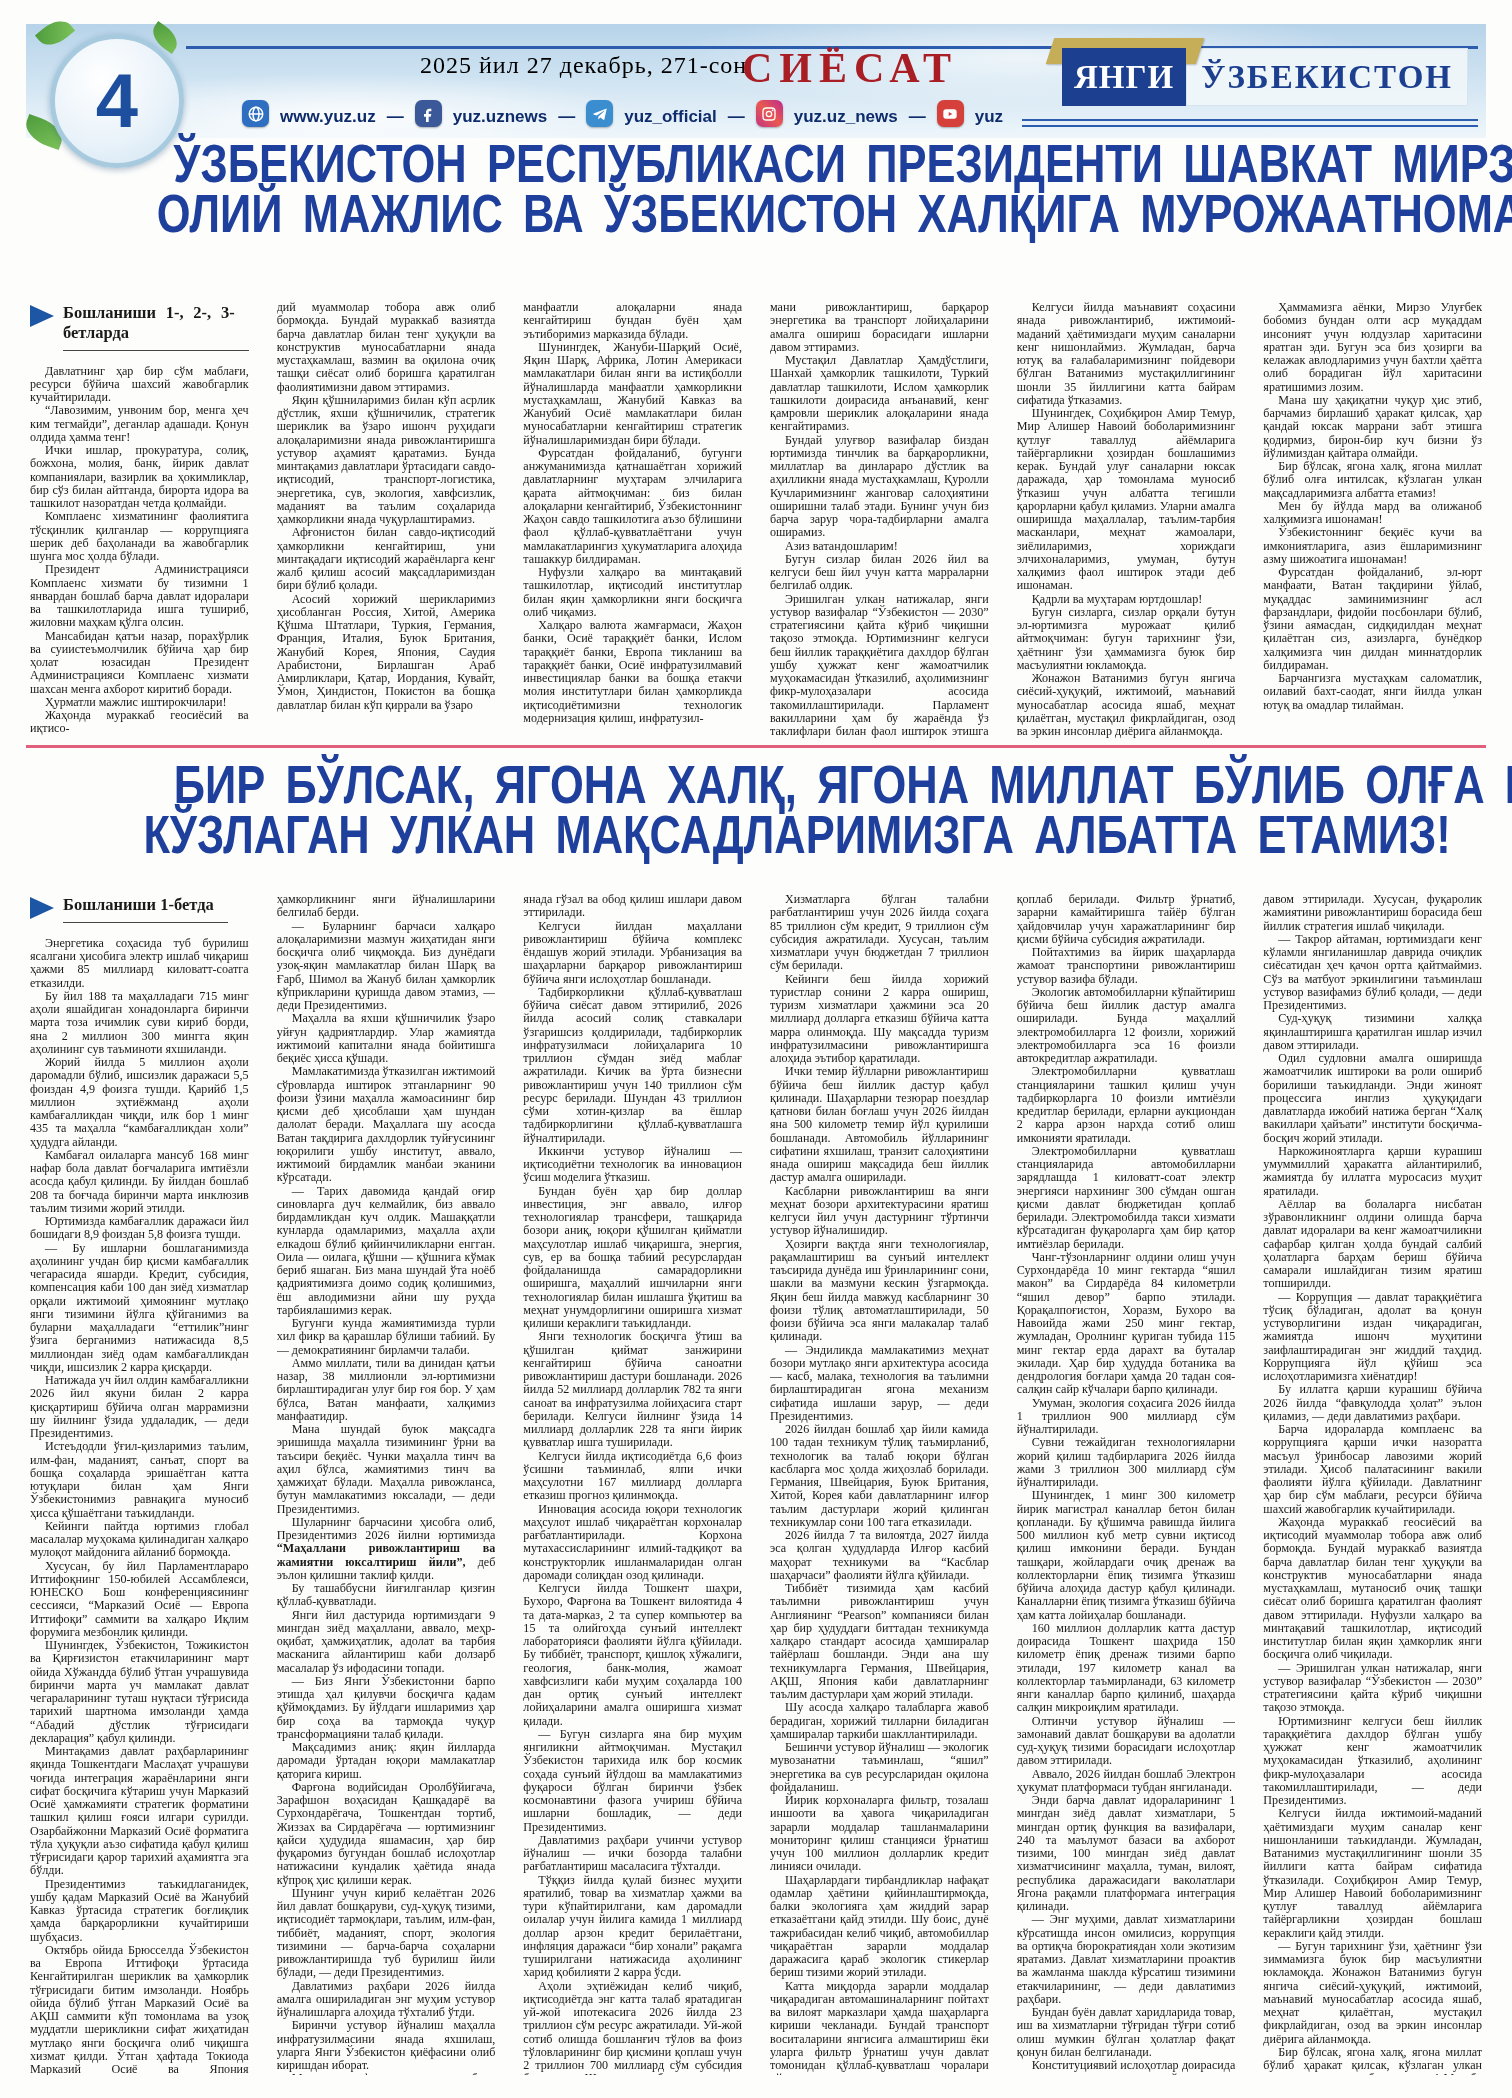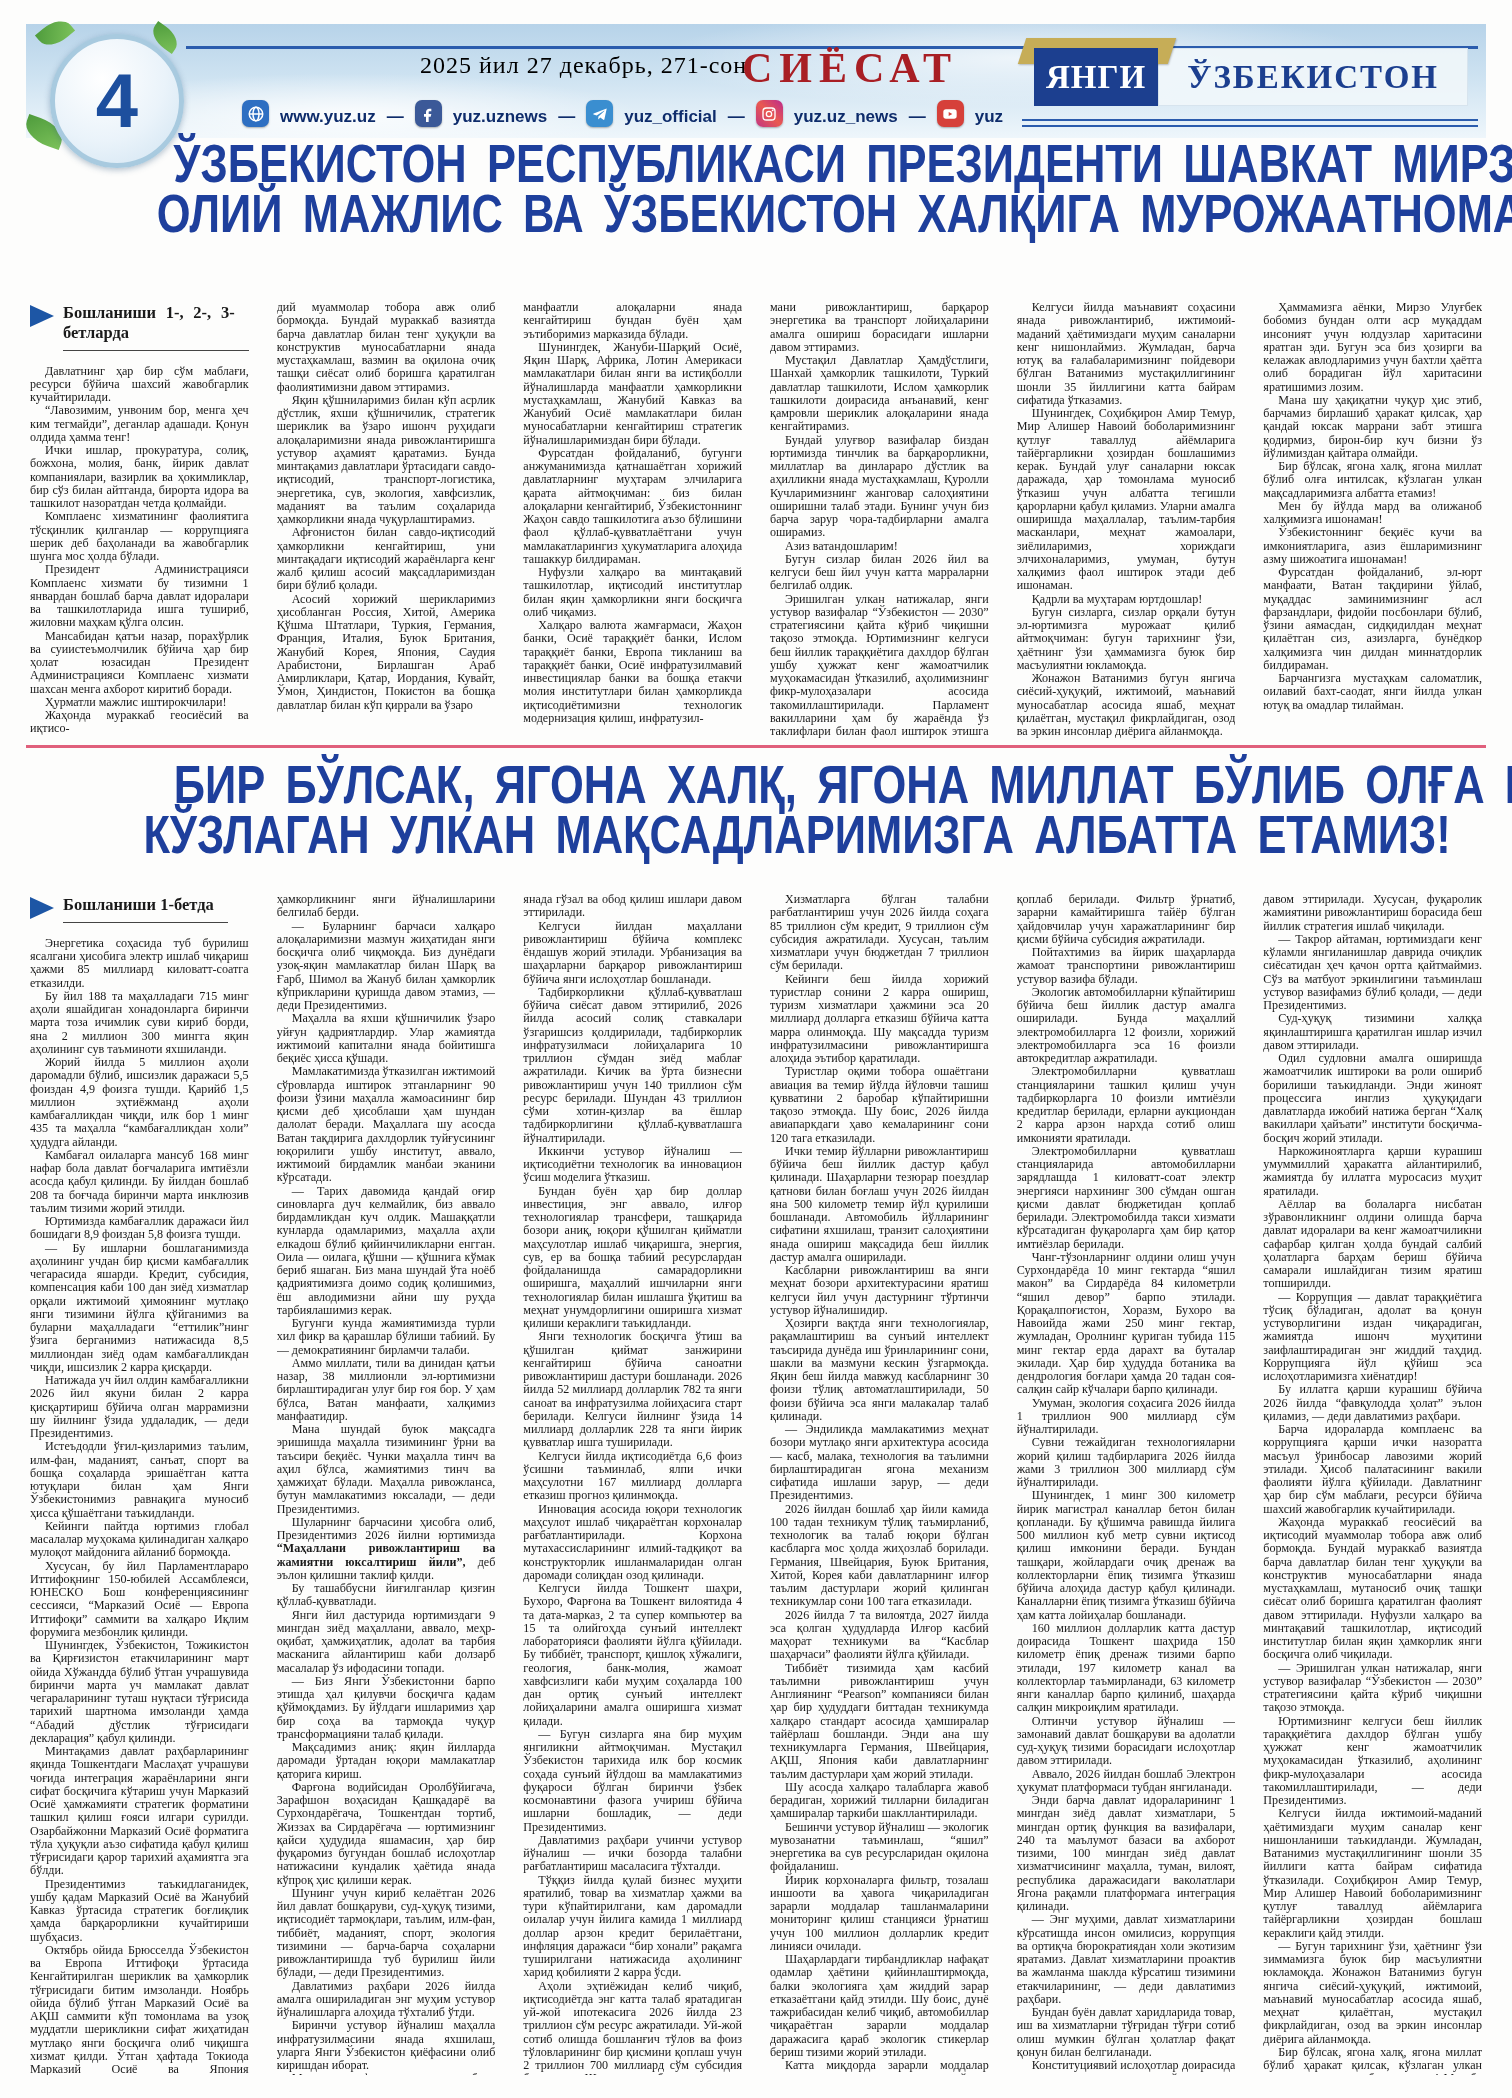--- a/index.html
+++ b/index.html
@@ -23,21 +23,21 @@
   .leaf3{left:150px;top:28px;width:30px;height:19px;transform:rotate(35deg);}
   .date-line{position:absolute;left:420px;top:52px;font-size:24px;color:#000;letter-spacing:1px;z-index:3;}
   .section-label{position:absolute;left:742px;top:44px;font-weight:bold;font-size:42px;letter-spacing:7px;
     color:#a81e24;z-index:3;}
   .brand{position:absolute;right:44px;top:48px;height:58px;display:flex;align-items:stretch;z-index:3;}
   .brand-ribbon{position:absolute;left:-12px;top:-10px;width:150px;height:26px;background:#c6ad57;
     transform:skewX(-18deg);box-shadow:1px 1px 2px rgba(0,0,0,.25);}
   .brand-box{position:relative;background:#1c3f8f;color:#fff;font-weight:bold;font-size:33px;
     display:flex;align-items:center;padding:12px 12px;letter-spacing:1px;}
   .brand-rest{background:rgba(240,246,250,.92);color:#1c3f8f;font-weight:bold;font-size:33px;
-    display:flex;align-items:center;padding:0 28px;letter-spacing:2px;border:1px solid #d7e4ee;}
+    display:flex;align-items:center;padding:0 14px;letter-spacing:2px;border:1px solid #d7e4ee;}
   
   .social{position:absolute;left:242px;right:34px;top:100px;display:flex;align-items:flex-end;gap:11px;z-index:6;
     font-family:"Liberation Sans",sans-serif;font-weight:bold;font-size:17px;color:#0e2c6b;}
   .sicon{width:27px;height:27px;border-radius:7px;display:flex;align-items:center;justify-content:center;flex:none;
     box-shadow:0 1px 2px rgba(0,0,0,.3);}
   .sep{color:#0e2c6b;font-weight:bold;}
   .double-line{flex:1;height:8px;border-top:2.5px solid #2b5cad;border-bottom:2.5px solid #2b5cad;box-sizing:border-box;margin-left:8px;}
   
   .headline{position:absolute;left:0;right:0;text-align:center;font-family:"Liberation Sans",sans-serif;
     font-weight:bold;color:#1e3f9c;z-index:2;}
@@ -245,21 +245,20 @@
         <p><span>Инновация асосида юқори технологик маҳсулот ишлаб чиқараётган корхоналар рағбатлантирилади. Корхона мутахассисларининг илмий-тадқиқот ва конструкторлик ишланмаларидан олган даромади солиқдан озод қилинади.</span></p>
         <p><span>Келгуси йилда Тошкент шаҳри, Бухоро, Фарғона ва Тошкент вилоятида 4 та дата-марказ, 2 та супер компьютер ва 15 та олийгоҳда сунъий интеллект лабораторияси фаолияти йўлга қўйилади. Бу тиббиёт, транспорт, қишлоқ хўжалиги, геология, банк-молия, жамоат хавфсизлиги каби муҳим соҳаларда 100 дан ортиқ сунъий интеллект лойиҳаларини амалга оширишга хизмат қилади.</span></p>
         <p><span>— Бугун сизларга яна бир муҳим янгиликни айтмоқчиман. Мустақил Ўзбекистон тарихида илк бор космик соҳада сунъий йўлдош ва мамлакатимиз фуқароси бўлган биринчи ўзбек космонавтини фазога учириш бўйича ишларни бошладик, — деди Президентимиз.</span></p>
         <p><span>Давлатимиз раҳбари учинчи устувор йўналиш — ички бозорда талабни рағбатлантириш масаласига тўхталди.</span></p>
         <p><span>Тўққиз йилда қулай бизнес муҳити яратилиб, товар ва хизматлар ҳажми ва тури кўпайтирилгани, кам даромадли оилалар учун йилига камида 1 миллиард доллар арзон кредит берилаётгани, инфляция даражаси “бир хонали” рақамга туширилгани натижасида аҳолининг харид қобилияти 2 карра ўсди.</span></p>
         <p><span>Аҳоли эҳтиёжидан келиб чиқиб, иқтисодиётда энг катта талаб яратадиган уй-жой ипотекасига 2026 йилда 23 триллион сўм ресурс ажратилади. Уй-жой сотиб олишда бошланғич тўлов ва фоиз тўловларининг бир қисмини қоплаш учун 2 триллион 700 миллиард сўм субсидия берилади. Шунингдек, битта квартира учун ажратиладиган имтиёзли ипотека кредитининг миқдори 15 фоизга оширилади.</span></p>
       </div>
     <div class="col">
         <p><span>Хизматларга бўлган талабни рағбатлантириш учун 2026 йилда соҳага 85 триллион сўм кредит, 9 триллион сўм субсидия ажратилади. Хусусан, таълим хизматлари учун бюджетдан 7 триллион сўм берилади.</span></p>
         <p><span>Кейинги беш йилда хорижий туристлар сонини 2 карра ошириш, туризм хизматлари ҳажмини эса 20 миллиард долларга етказиш бўйича катта марра олинмоқда. Шу мақсадда туризм инфратузилмасини ривожлантиришга алоҳида эътибор қаратилади.</span></p>
-        <p><span>Туристлар оқими тобора ошаётгани авиация ва темир йўлда йўловчи ташиш қувватини 2 баробар кўпайтиришни тақозо этмоқда. Шу боис, 2026 йилда авиапаркдаги ҳаво кемаларининг сони 120 тага етказилади.</span></p>
         <p><span>Ички темир йўлларни ривожлантириш бўйича беш йиллик дастур қабул қилинади. Шаҳарларни тезюрар поездлар қатнови билан боғлаш учун 2026 йилдан яна 500 километр темир йўл қурилиши бошланади. Автомобиль йўлларининг сифатини яхшилаш, транзит салоҳиятини янада ошириш мақсадида беш йиллик дастур амалга оширилади.</span></p>
         <p><span>Касбларни ривожлантириш ва янги меҳнат бозори архитектурасини яратиш келгуси йил учун дастурнинг тўртинчи устувор йўналишидир.</span></p>
         <p><span>Ҳозирги вақтда янги технологиялар, рақамлаштириш ва сунъий интеллект таъсирида дунёда иш ўринларининг сони, шакли ва мазмуни кескин ўзгармоқда. Яқин беш йилда мавжуд касбларнинг 30 фоизи тўлиқ автоматлаштирилади, 50 фоизи бўйича эса янги малакалар талаб қилинади.</span></p>
         <p><span>— Эндиликда мамлакатимиз меҳнат бозори мутлақо янги архитектура асосида — касб, малака, технология ва таълимни бирлаштирадиган ягона механизм сифатида ишлаши зарур, — деди Президентимиз.</span></p>
         <p><span>2026 йилдан бошлаб ҳар йили камида 100 тадан техникум тўлиқ таъмирланиб, технологик ва талаб юқори бўлган касбларга мос ҳолда жиҳозлаб борилади. Германия, Швейцария, Буюк Британия, Хитой, Корея каби давлатларнинг илғор таълим дастурлари жорий қилинган техникумлар сони 100 тага етказилади.</span></p>
         <p><span>2026 йилда 7 та вилоятда, 2027 йилда эса қолган ҳудудларда Илғор касбий маҳорат техникуми ва “Касблар шаҳарчаси” фаолияти йўлга қўйилади.</span></p>
         <p><span>Тиббиёт тизимида ҳам касбий таълимни ривожлантириш учун Англиянинг “Pearson” компанияси билан ҳар бир ҳудуддаги биттадан техникумда халқаро стандарт асосида ҳамширалар тайёрлаш бошланди. Энди ана шу техникумларга Германия, Швейцария, АҚШ, Япония каби давлатларнинг таълим дастурлари ҳам жорий этилади.</span></p>
         <p><span>Шу асосда халқаро талабларга жавоб берадиган, хорижий тилларни биладиган ҳамширалар таркиби шакллантирилади.</span></p>
         <p><span>Бешинчи устувор йўналиш — экологик мувозанатни таъминлаш, “яшил” энергетика ва сув ресурсларидан оқилона фойдаланиш.</span></p>
         <p><span>Йирик корхоналарга фильтр, тозалаш иншооти ва ҳавога чиқариладиган зарарли моддалар ташланмаларини мониторинг қилиш станцияси ўрнатиш учун 100 миллион долларлик кредит линияси очилади.</span></p>

